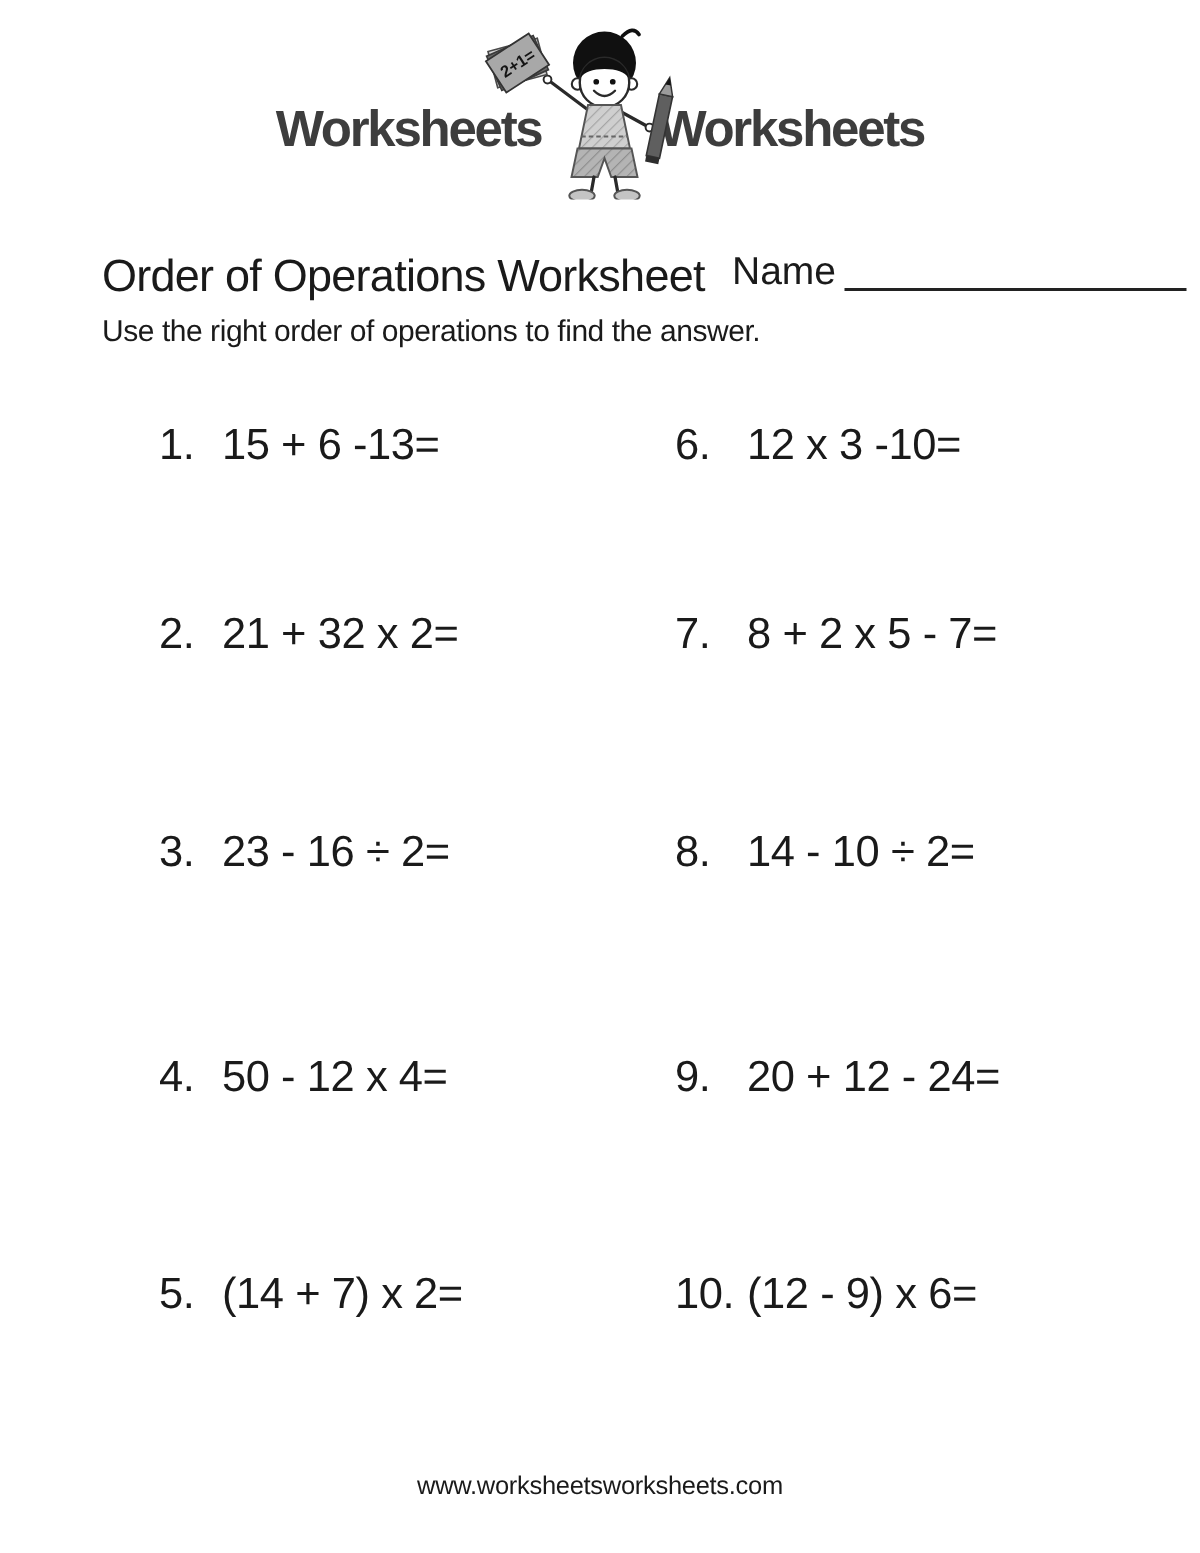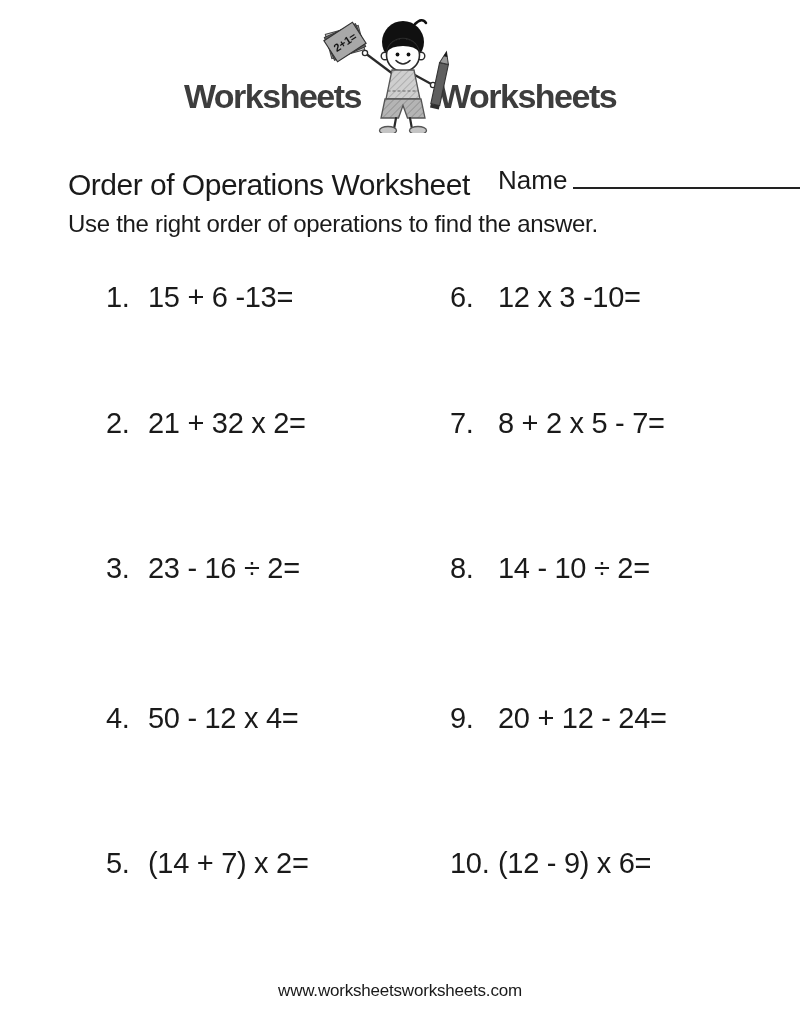--- a/index.html
+++ b/index.html
@@ -24,21 +24,21 @@
     height: 118px;
     display: flex;
     justify-content: center;
     align-items: flex-end;
   }
   .logo-text {
     font-size: 34px;
     font-weight: bold;
     letter-spacing: -1.5px;
     color: #3d3d3d;
-    margin-bottom: 17px;
+    margin-bottom: 27px;
     white-space: nowrap;
   }
   .logo-boy {
     width: 170px;
     height: 118px;
     margin: 0 -46px;
     position: relative;
     z-index: 2;
     flex: 0 0 auto;
   }
@@ -47,42 +47,42 @@
   .title {
     position: absolute;
     left: 68px;
     top: 168px;
     font-size: 30px;
     font-weight: normal;
     letter-spacing: -0.5px;
   }
   .name-row {
     position: absolute;
-    left: 498px;
+    left: 488px;
     top: 165px;
     display: flex;
-    align-items: flex-start;
+    align-items: center;
   }
   .name-label {
     font-size: 26px;
     font-weight: normal;
     padding-bottom: 2px;
   }
   .name-line {
     display: inline-block;
     width: 228px;
     height: 24px;
     margin-left: 6px;
     border-bottom: 2px solid #222222;
   }
   .instruction {
     position: absolute;
     left: 68px;
     top: 210px;
-    font-size: 24px;
+    font-size: 20px;
     letter-spacing: -0.3px;
   }
 
   
   .prob-row { position: absolute; left: 0; width: 100%; height: 40px; }
   .row-0 { top: 281px; }
   .row-1 { top: 407px; }
   .row-2 { top: 552px; }
   .row-3 { top: 702px; }
   .row-4 { top: 847px; }

